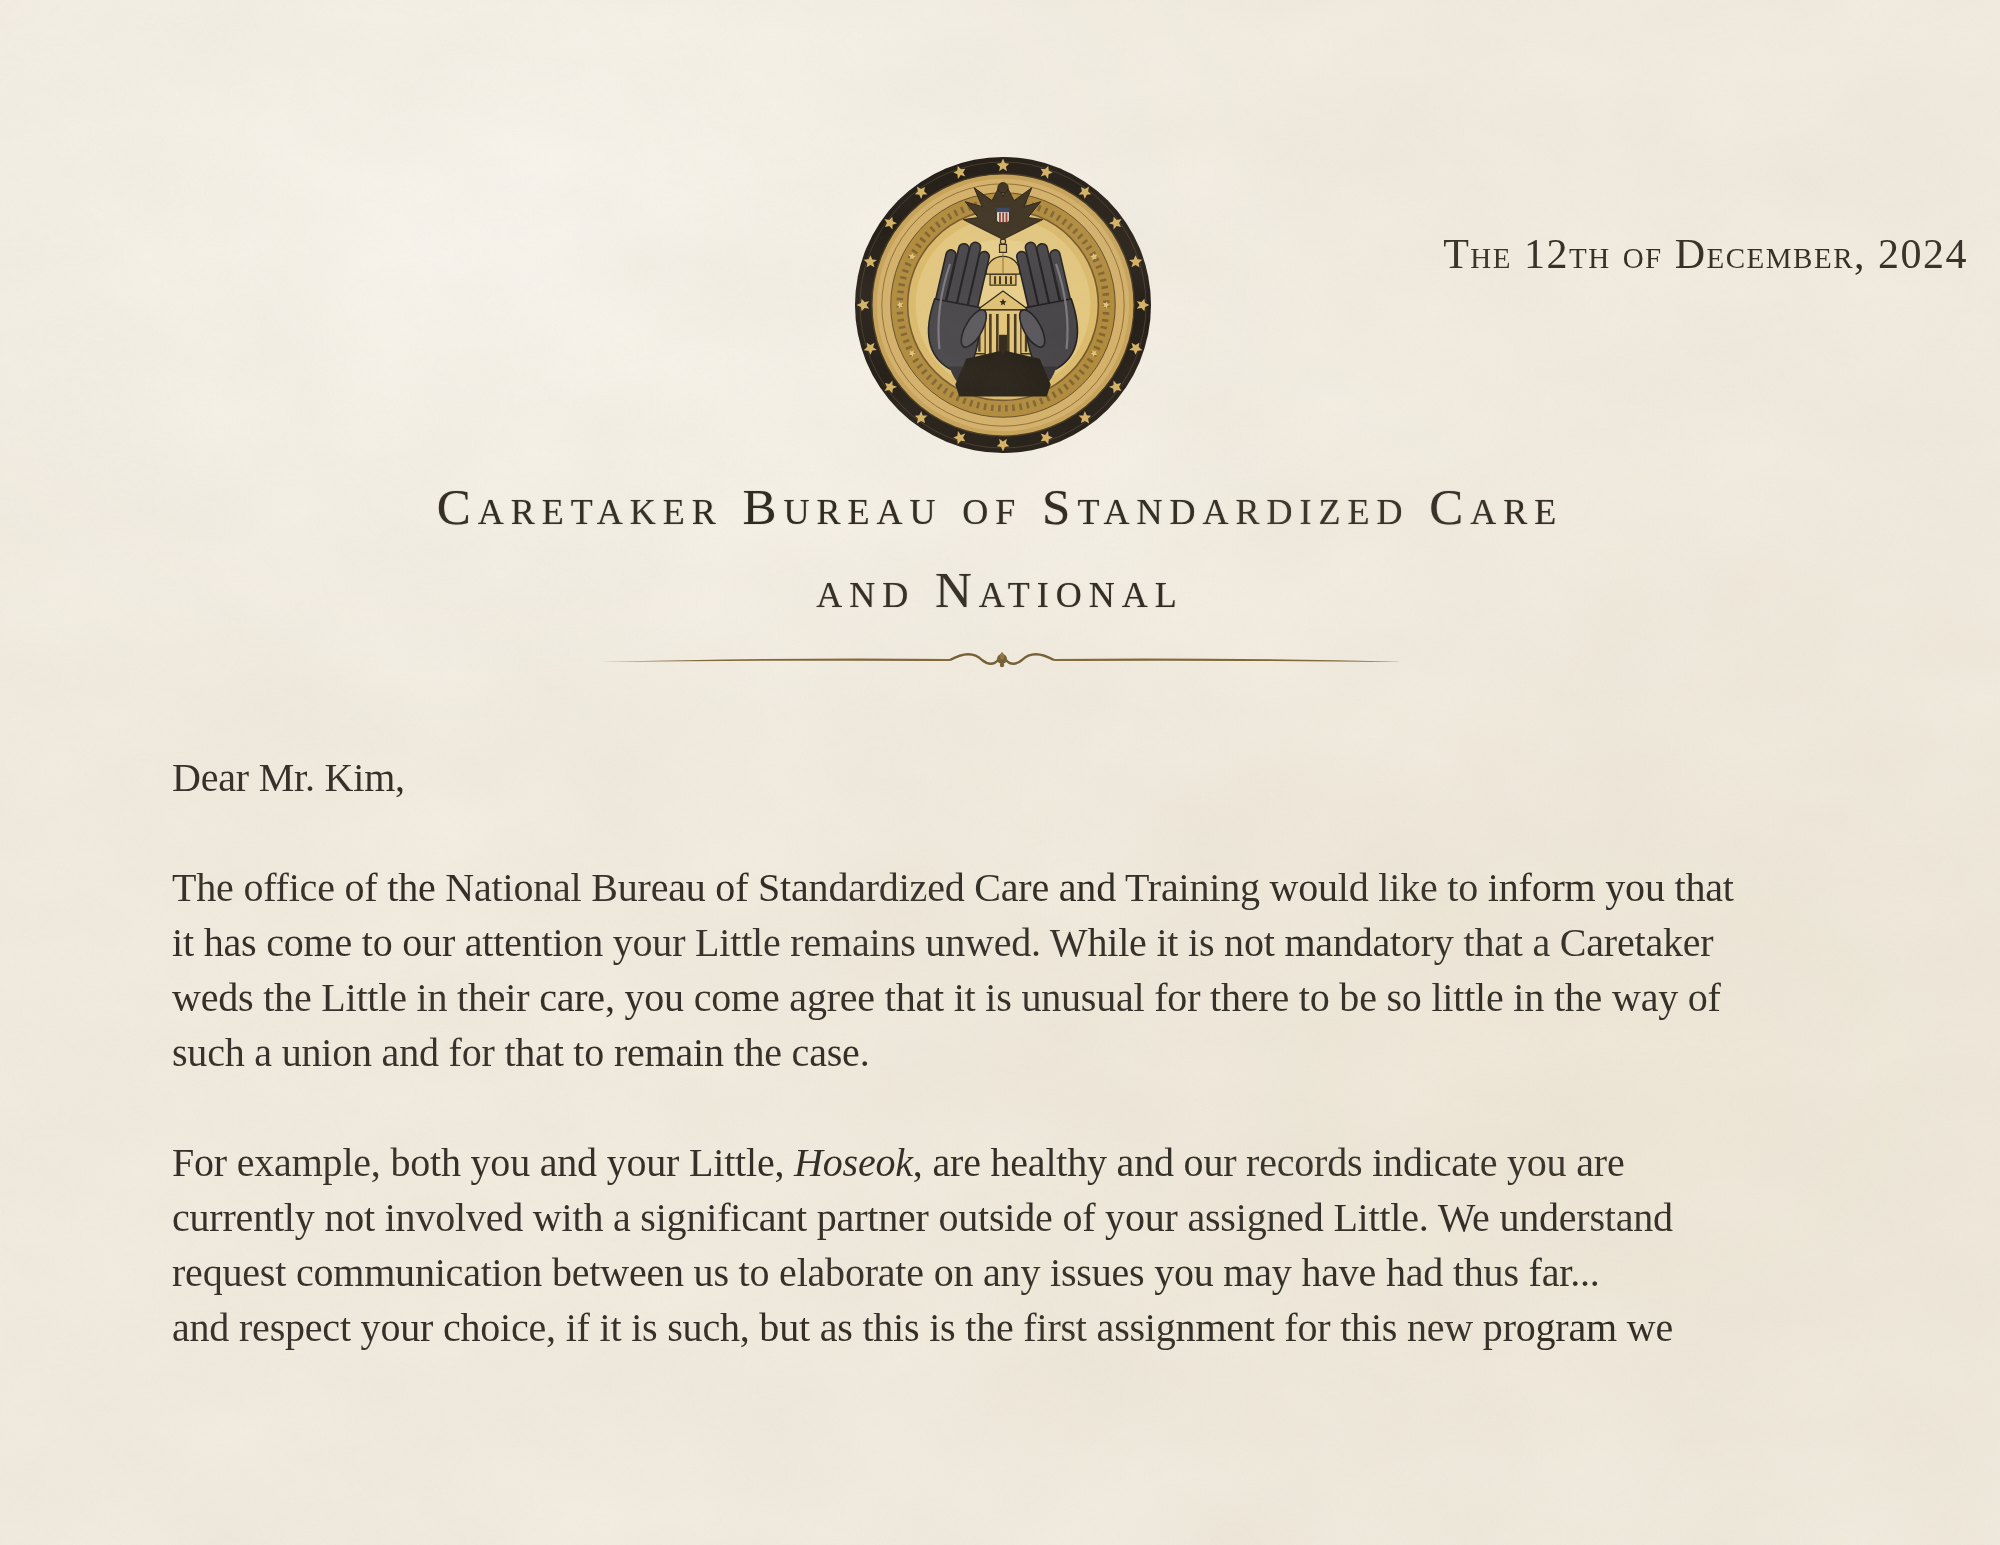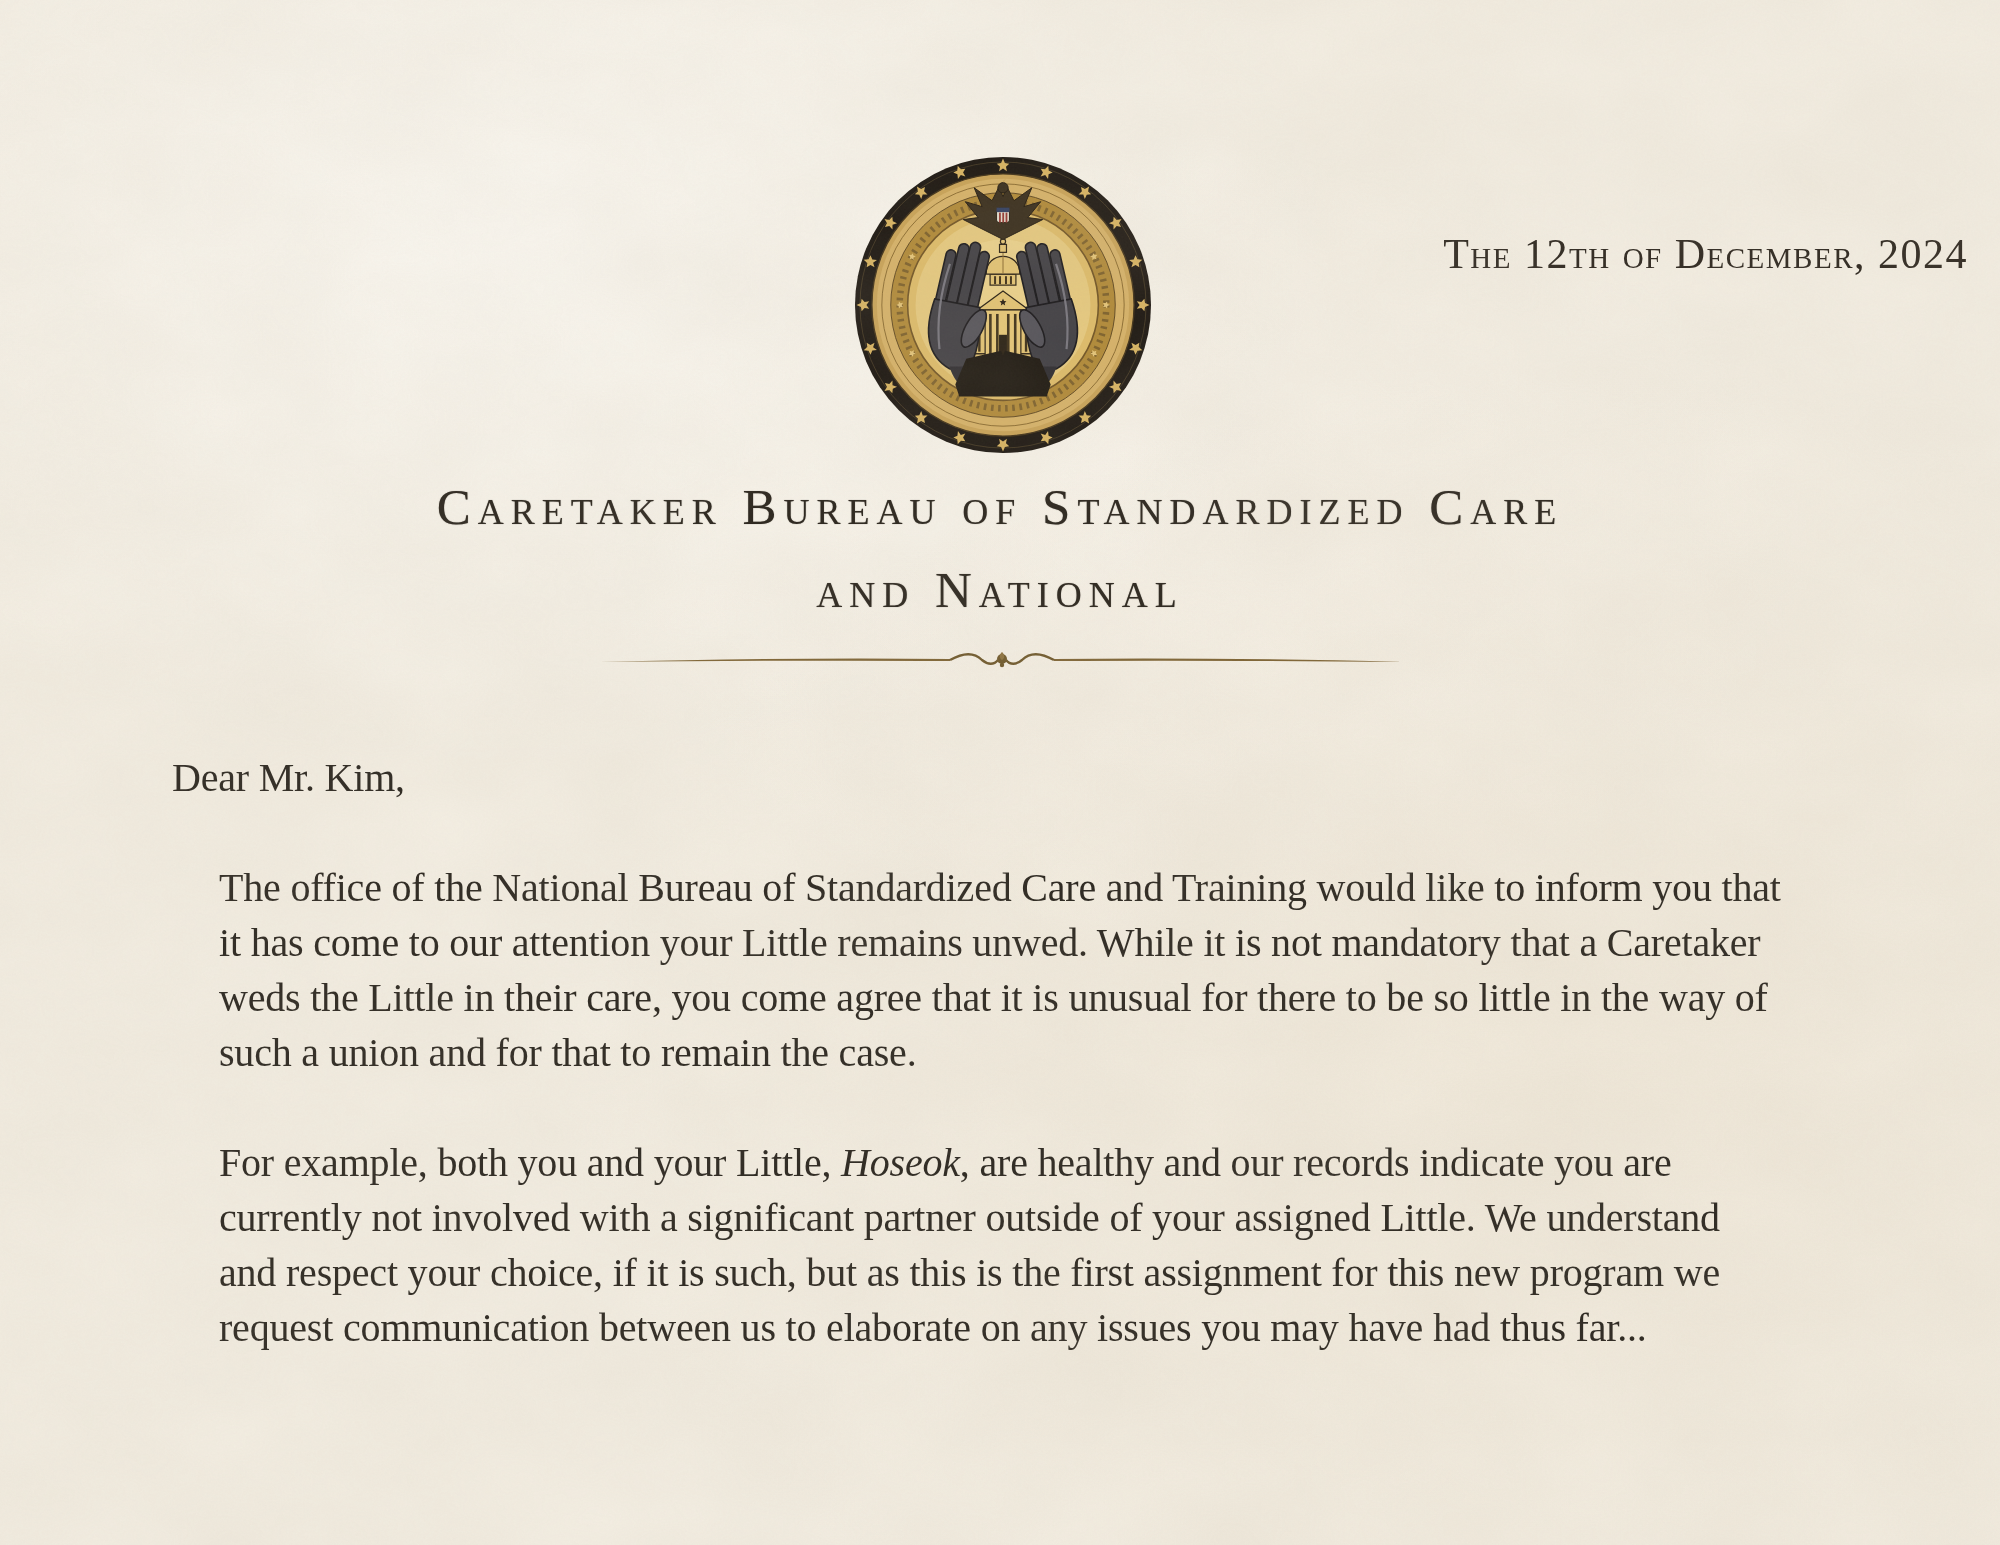--- a/index.html
+++ b/index.html
@@ -39,21 +39,21 @@
     position:absolute;left:598px;top:644px;width:808px;height:34px;z-index:3;
   }
   .divider svg{display:block;width:100%;height:100%;}
 
   .letter-body{
     position:absolute;left:172px;top:750px;width:1720px;z-index:3;
     font-size:40px;line-height:55px;letter-spacing:-0.2px;
     color:#221e18;
   }
   .letter-body .line{white-space:nowrap;height:55px;}
-  .para{margin-top:55px;margin-left:47px;}
+  .para{margin-top:55px;}
   .little-name{font-weight:normal;font-style:italic;}
 </style>
 </head>
 <body>
 
 <div class="page">
 
   <div class="date-line">The 12th of December, 2024</div>
 
   <div class="seal-wrap">
@@ -215,22 +215,22 @@
     <div class="para">
       <div class="line">The office of the National Bureau of Standardized Care and Training would like to inform you that</div>
       <div class="line">it has come to our attention your Little remains unwed. While it is not mandatory that a Caretaker</div>
       <div class="line">weds the Little in their care, you come agree that it is unusual for there to be so little in the way of</div>
       <div class="line">such a union and for that to remain the case.</div>
     </div>
 
     <div class="para">
       <div class="line"><span>For example, both you and your Little, </span><span class="little-name">Hoseok</span><span>, are healthy and our records indicate you are</span></div>
       <div class="line">currently not involved with a significant partner outside of your assigned Little. We understand</div>
+      <div class="line">request communication between us to elaborate on any issues you may have had thus far...</div>
       <div class="line">and respect your choice, if it is such, but as this is the first assignment for this new program we</div>
-      <div class="line">request communication between us to elaborate on any issues you may have had thus far...</div>
     </div>
   </div>
 
   <svg class="texture" width="2000" height="1545">
     <filter id="mottle" x="0" y="0" width="100%" height="100%">
       <feTurbulence type="fractalNoise" baseFrequency="0.006 0.009" numOctaves="5" seed="8"></feTurbulence>
       <feColorMatrix type="matrix" values="0 0 0 0 0.56  0 0 0 0 0.49  0 0 0 0 0.38  0.4 0.4 0.4 0 0"></feColorMatrix>
     </filter>
     <filter id="grain" x="0" y="0" width="100%" height="100%">
       <feTurbulence type="fractalNoise" baseFrequency="0.55" numOctaves="2" seed="3"></feTurbulence>

